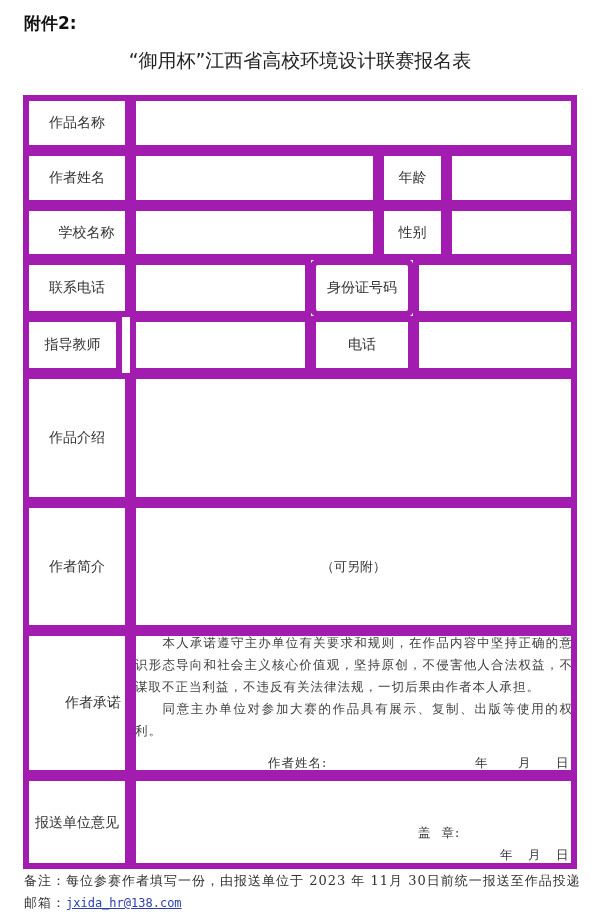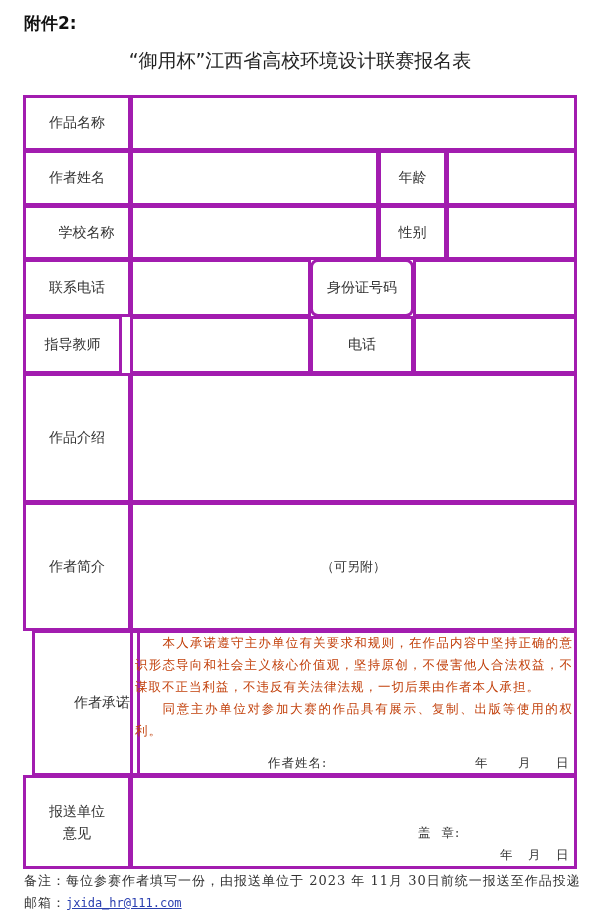--- a/index.html
+++ b/index.html
@@ -2,25 +2,25 @@
 <html><head>
 <meta charset="utf-8">
 <style>
   html, body { margin:0; padding:0; background:#ffffff; }
   body { width:600px; height:922px; position:relative; overflow:hidden;
          font-family: "DejaVu Serif", "Liberation Serif", serif; color:#222; }
   .attach { position:absolute; left:24px; top:12px; font-size:17px; font-weight:bold;
             font-family:"DejaVu Sans", sans-serif; color:#111; }
   .title { position:absolute; left:0; width:600px; top:48px; text-align:center;
            font-size:19px; font-family:"DejaVu Sans", sans-serif; color:#222; }
-  .cell { position:absolute; box-sizing:border-box; border:3px solid #a21caf;
+  .cell { position:absolute; box-sizing:border-box; border:6px solid #a21caf;
           display:flex; align-items:center; justify-content:center;
           font-size:14px; color:#333; }
   .pledge { position:absolute; left:135px; top:632px; width:438px;
-            font-size:12.5px; line-height:22px; color:#c2410c; letter-spacing:1px; }
+            font-size:12.5px; line-height:22px; color:#404040; letter-spacing:1px; }
   .pledge p { margin:0; text-indent:2.2em; text-align:justify; }
   .sig { position:absolute; font-size:12.5px; color:#333; letter-spacing:1px; }
   .note { position:absolute; left:24px; top:870px; width:560px; font-size:13px;
           line-height:22px; color:#333; letter-spacing:1px; }
   .note a { color:#2a3fb0; text-decoration:underline; font-family:"DejaVu Sans Mono", monospace; font-size:12px; letter-spacing:0; }
 </style>
 </head>
 <body>
 
 <div class="attach">附件2:</div>
@@ -50,36 +50,36 @@
 <div class="cell" style="left:413px;top:316px;width:164px;height:58px;"></div>
 
 <div class="cell" style="left:23px;top:373px;width:108px;height:130px;">作品介绍</div>
 <div class="cell" style="left:130px;top:373px;width:447px;height:130px;"></div>
 
 <div class="cell" style="left:23px;top:502px;width:108px;height:129px;">作者简介</div>
 <div class="cell" style="left:130px;top:502px;width:447px;height:129px;font-size:13px;">
   <span>（可另附）</span>
 </div>
 
-<div class="cell" style="left:32px;top:630px;width:108px;height:146px;padding-left:32px;">作者承诺</div>
+<div class="cell" style="left:23px;top:630px;width:108px;height:146px;padding-left:32px;">作者承诺</div>
 <div class="cell" style="left:130px;top:630px;width:447px;height:146px;"></div>
 <div class="pledge">
   <p>本人承诺遵守主办单位有关要求和规则，在作品内容中坚持正确的意识形态导向和社会主义核心价值观，坚持原创，不侵害他人合法权益，不谋取不正当利益，不违反有关法律法规，一切后果由作者本人承担。</p>
   <p>同意主办单位对参加大赛的作品具有展示、复制、出版等使用的权利。</p>
 </div>
 <div class="sig" style="left:268px;top:755px;">作者姓名:</div>
 <div class="sig" style="left:475px;top:755px;">年</div>
 <div class="sig" style="left:518px;top:755px;">月</div>
 <div class="sig" style="left:556px;top:755px;">日</div>
 
-<div class="cell" style="left:23px;top:775px;width:108px;height:94px;flex-direction:column;line-height:22px;">
+<div class="cell" style="left:23px;top:775px;width:108px;height:94px;line-height:22px;">
   <span>报送单位</span>
   <span>意见</span>
 </div>
 <div class="cell" style="left:130px;top:775px;width:447px;height:94px;"></div>
 <div class="sig" style="left:418px;top:825px;white-space:pre;">盖  章:</div>
 <div class="sig" style="left:500px;top:847px;">年</div>
 <div class="sig" style="left:528px;top:847px;">月</div>
 <div class="sig" style="left:556px;top:847px;">日</div>
 
 <div class="note">
-  <span>备注：每位参赛作者填写一份，由报送单位于 2023 年 11月 30日前统一报送至作品投递邮箱：</span><a>jxida_hr@111.com</a>
+  <span>备注：每位参赛作者填写一份，由报送单位于 2023 年 11月 30日前统一报送至作品投递邮箱：</span><a>jxida_hr@138.com</a>
 </div>
 
 </body></html>

